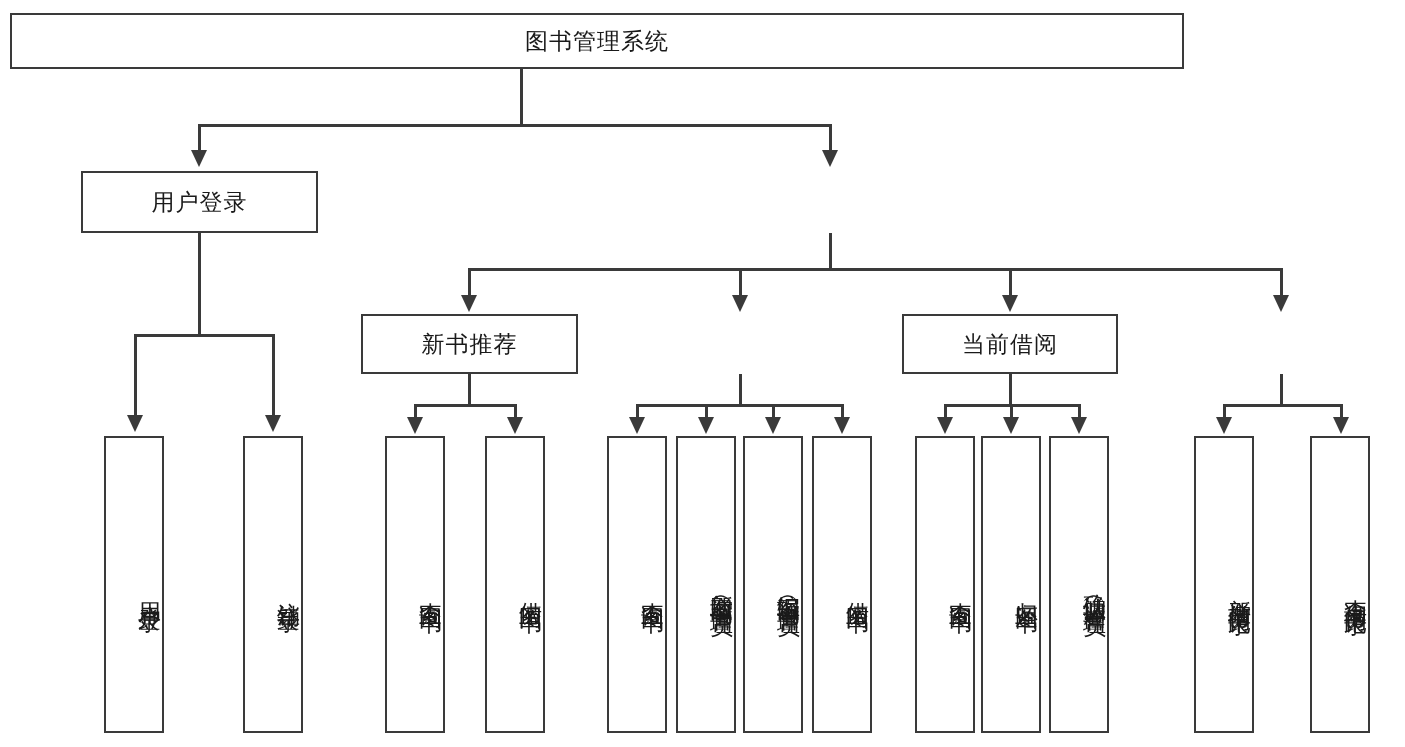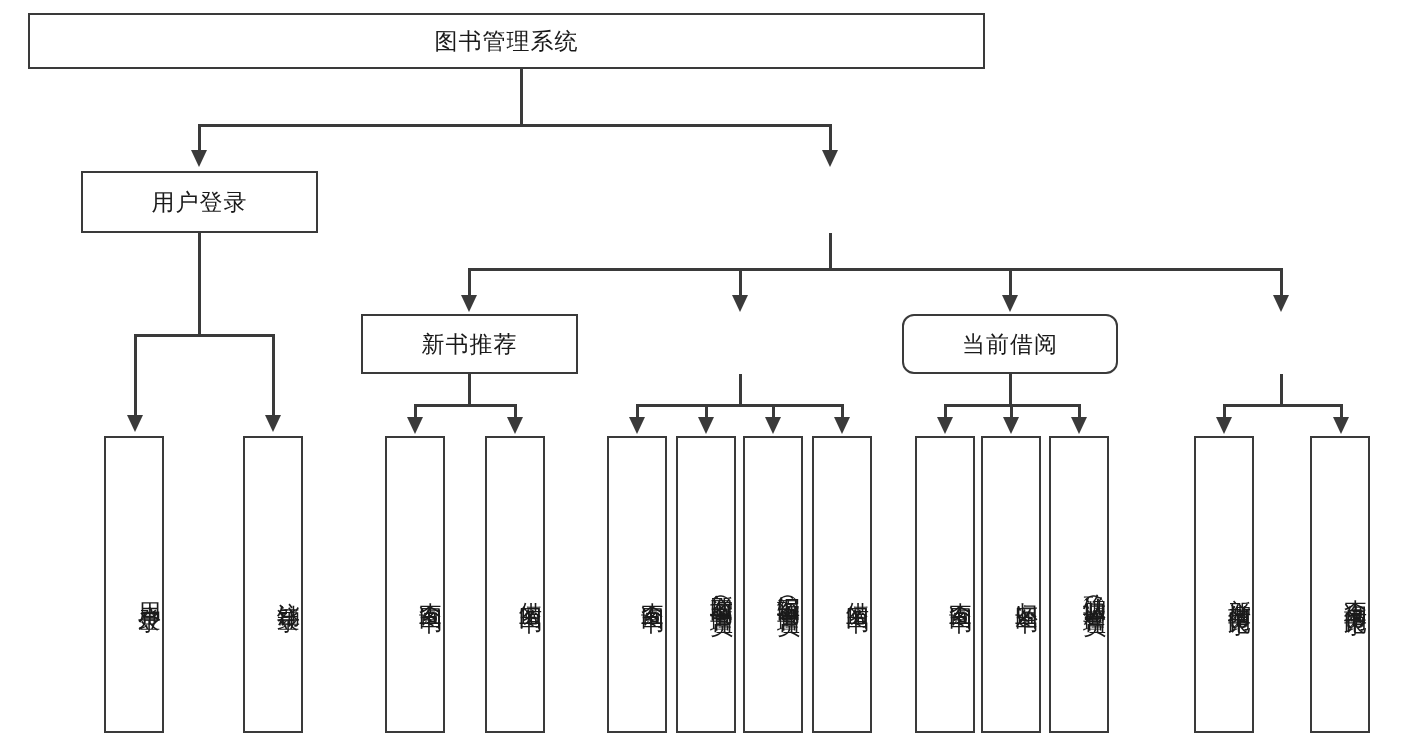--- a/index.html
+++ b/index.html
@@ -69,21 +69,21 @@
     color: #b9b9b9;
     white-space: nowrap;
     font-family: "DejaVu Sans", "Liberation Sans", sans-serif;
   }
 </style>
 </head>
 <body>
 
 <div id="canvas">
 
-  <div class="node horiz" style="left:28px; top:13px; width:957px; height:56px;">
+  <div class="node horiz" style="left:10px; top:13px; width:1174px; height:56px;">
     <span>图书管理系统</span>
   </div>
 
   <div class="edge v" style="left:520px; top:69px; height:55px;"></div>
 
   <div class="edge h" style="left:198px; top:124px; width:632px;"></div>
 
   <div class="edge v" style="left:198px; top:124px; height:26px;"></div>
   <div class="arrow" style="left:191px; top:150px;"></div>
   <div class="edge v" style="left:829px; top:124px; height:26px;"></div>
@@ -107,21 +107,21 @@
   <div class="edge v" style="left:739px; top:268px; height:27px;"></div>
   <div class="arrow" style="left:732px; top:295px;"></div>
   <div class="edge v" style="left:1009px; top:268px; height:27px;"></div>
   <div class="arrow" style="left:1002px; top:295px;"></div>
   <div class="edge v" style="left:1280px; top:268px; height:27px;"></div>
   <div class="arrow" style="left:1273px; top:295px;"></div>
 
   <div class="node horiz" style="left:361px; top:314px; width:217px; height:60px;">
     <span>新书推荐</span>
   </div>
-  <div class="node horiz" style="left:902px; top:314px; width:216px; height:60px;border-radius:12px;">
+  <div class="node horiz" style="left:902px; top:314px; width:216px; height:60px;">
     <span>当前借阅</span>
   </div>
 
   <div class="edge v" style="left:468px; top:374px; height:30px;"></div>
   <div class="edge h" style="left:414px; top:404px; width:102px;"></div>
   <div class="edge v" style="left:414px; top:404px; height:13px;"></div>
   <div class="arrow" style="left:407px; top:417px;"></div>
   <div class="edge v" style="left:514px; top:404px; height:13px;"></div>
   <div class="arrow" style="left:507px; top:417px;"></div>
 

